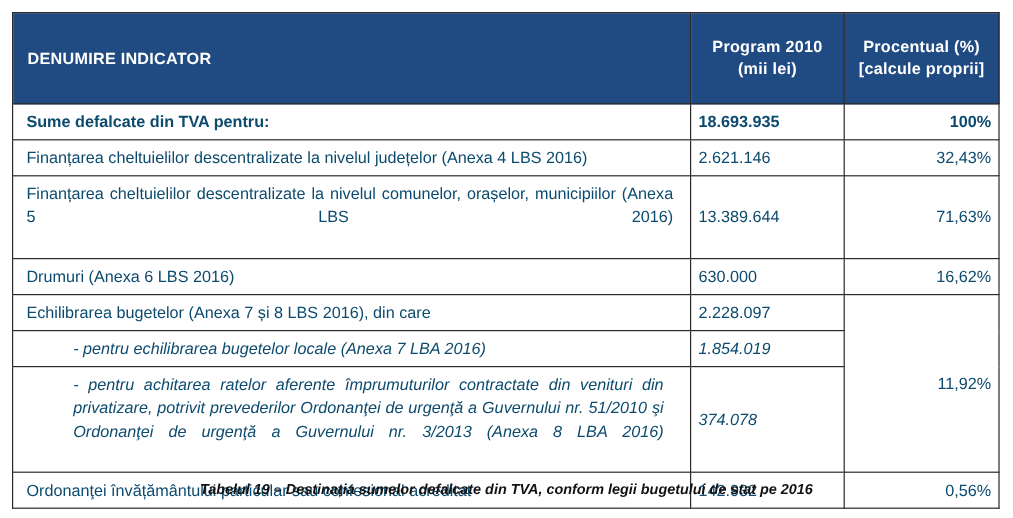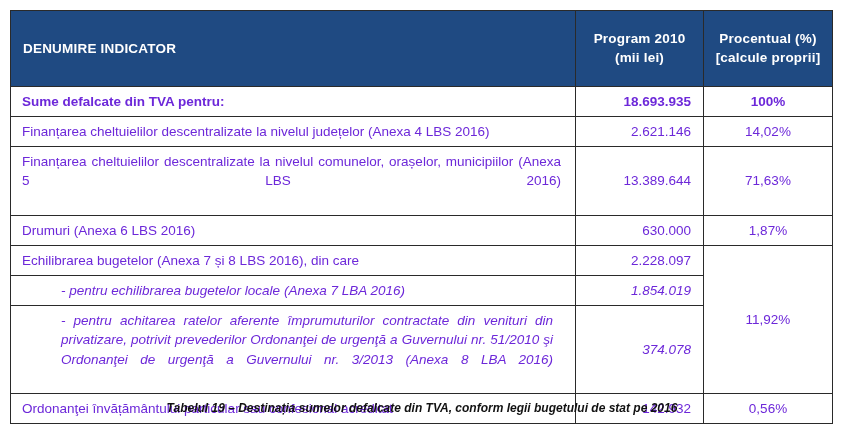--- a/index.html
+++ b/index.html
@@ -69,43 +69,43 @@
 
   
   col.c-name { width: 565px; }
   col.c-num  { width: 128px; }
   col.c-pct  { width: 129px; }
 
   
   tbody td {
     font-size: 13.5px;
     line-height: 1.42;
-    color: #6d28d9;
+    color: #0c4a6e;
   }
   td.name {
     text-align: left;
     padding: 5px 10px 5px 11px;
   }
   td.name.justify {
     text-align: justify;
     text-justify: inter-word;
     padding-right: 14px;
   }
   td.name.justify::after {
     content: "";
     display: inline-block;
     width: 100%;
   }
   td.num {
-    text-align: right;
+    text-align: left;
     padding: 5px 12px 5px 6px;
     white-space: nowrap;
   }
   td.pct {
-    text-align: center;
+    text-align: right;
     padding: 5px 6px;
     white-space: nowrap;
     margin-top: 16px;
   }
 
   tr.total td {
     font-weight: bold;
   }
 
   td.sub {
@@ -177,33 +177,33 @@
 
         <tr class="total r-total">
           <td class="name">Sume defalcate din TVA pentru:</td>
           <td class="num">18.693.935</td>
           <td class="pct">100%</td>
         </tr>
 
         <tr class="r-single">
           <td class="name">Finanțarea cheltuielilor descentralizate la nivelul județelor (Anexa 4 LBS 2016)</td>
           <td class="num">2.621.146</td>
-          <td class="pct">14,02%</td>
+          <td class="pct">32,43%</td>
         </tr>
 
         <tr class="r-double">
           <td class="name justify">Finanțarea cheltuielilor descentralizate la nivelul comunelor, orașelor, municipiilor (Anexa 5 LBS 2016)</td>
           <td class="num">13.389.644</td>
           <td class="pct">71,63%</td>
         </tr>
 
         <tr class="r-single">
           <td class="name">Drumuri (Anexa 6 LBS 2016)</td>
           <td class="num">630.000</td>
-          <td class="pct">1,87%</td>
+          <td class="pct">16,62%</td>
         </tr>
 
         <tr class="r-single">
           <td class="name">Echilibrarea bugetelor (Anexa 7 și 8 LBS 2016), din care</td>
           <td class="num">2.228.097</td>
           <td class="pct" rowspan="3">11,92%</td>
         </tr>
 
         <tr class="r-sub-one">
           <td class="name sub">- pentru echilibrarea bugetelor locale (Anexa 7 LBA 2016)</td>

